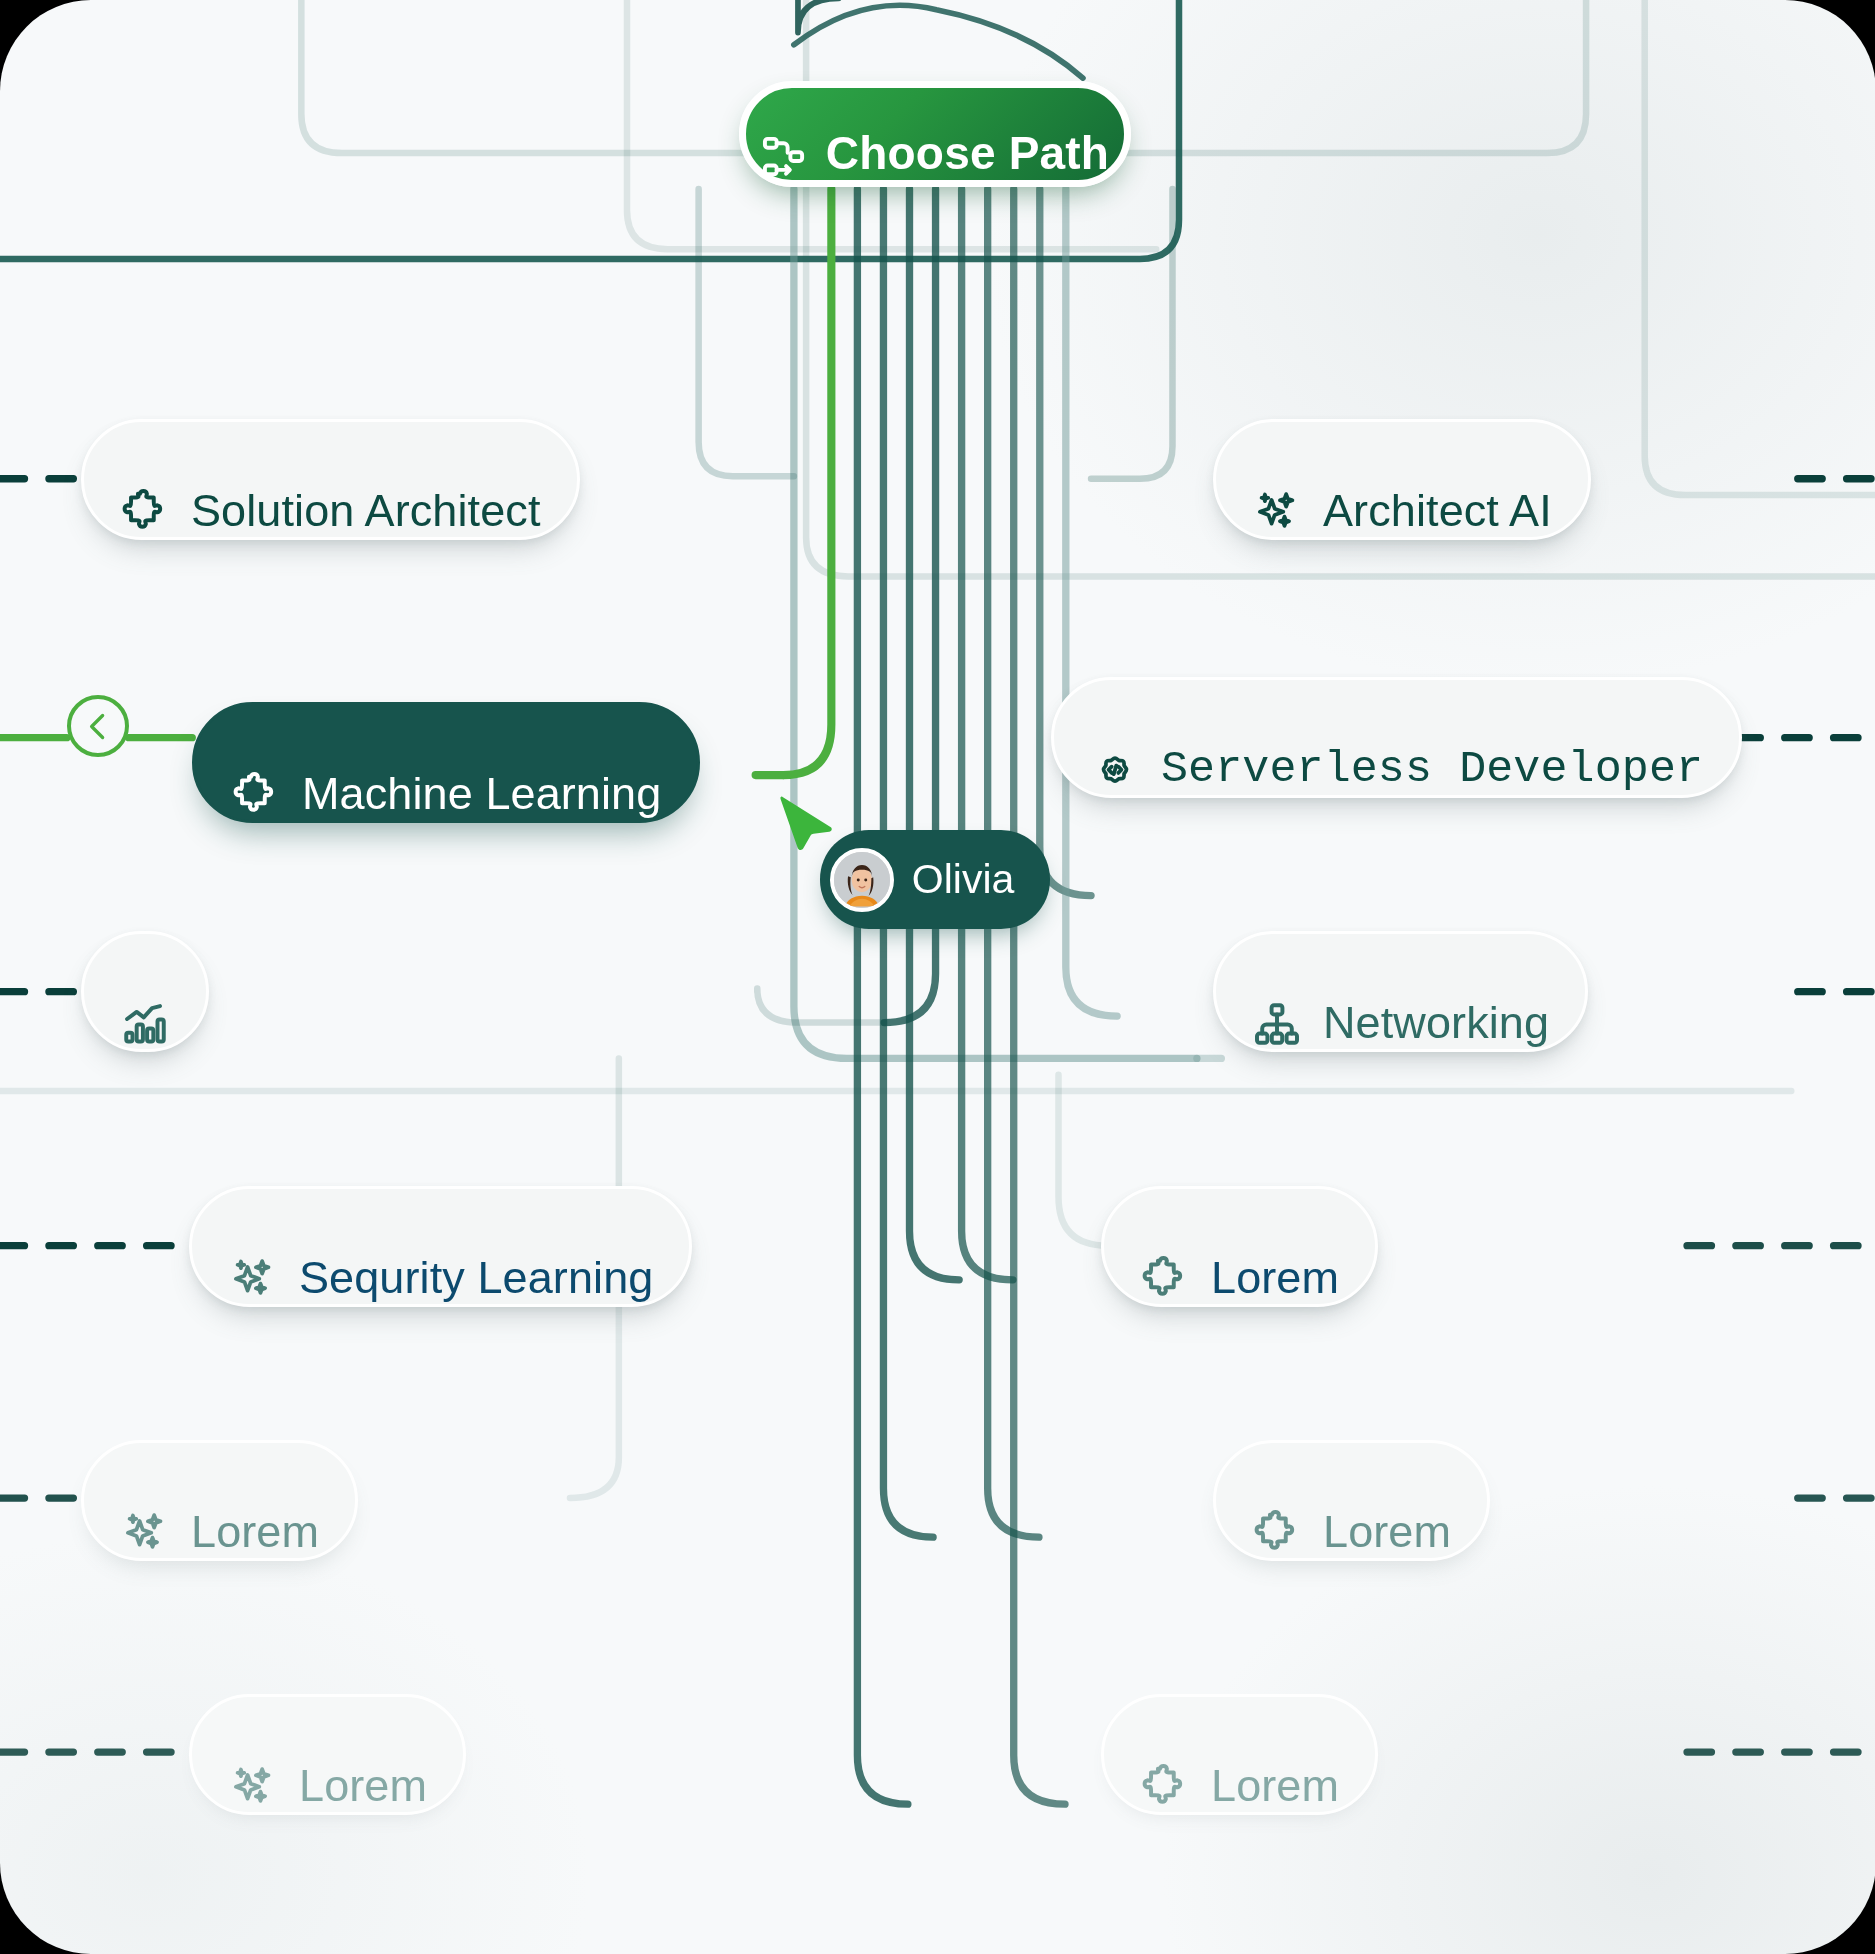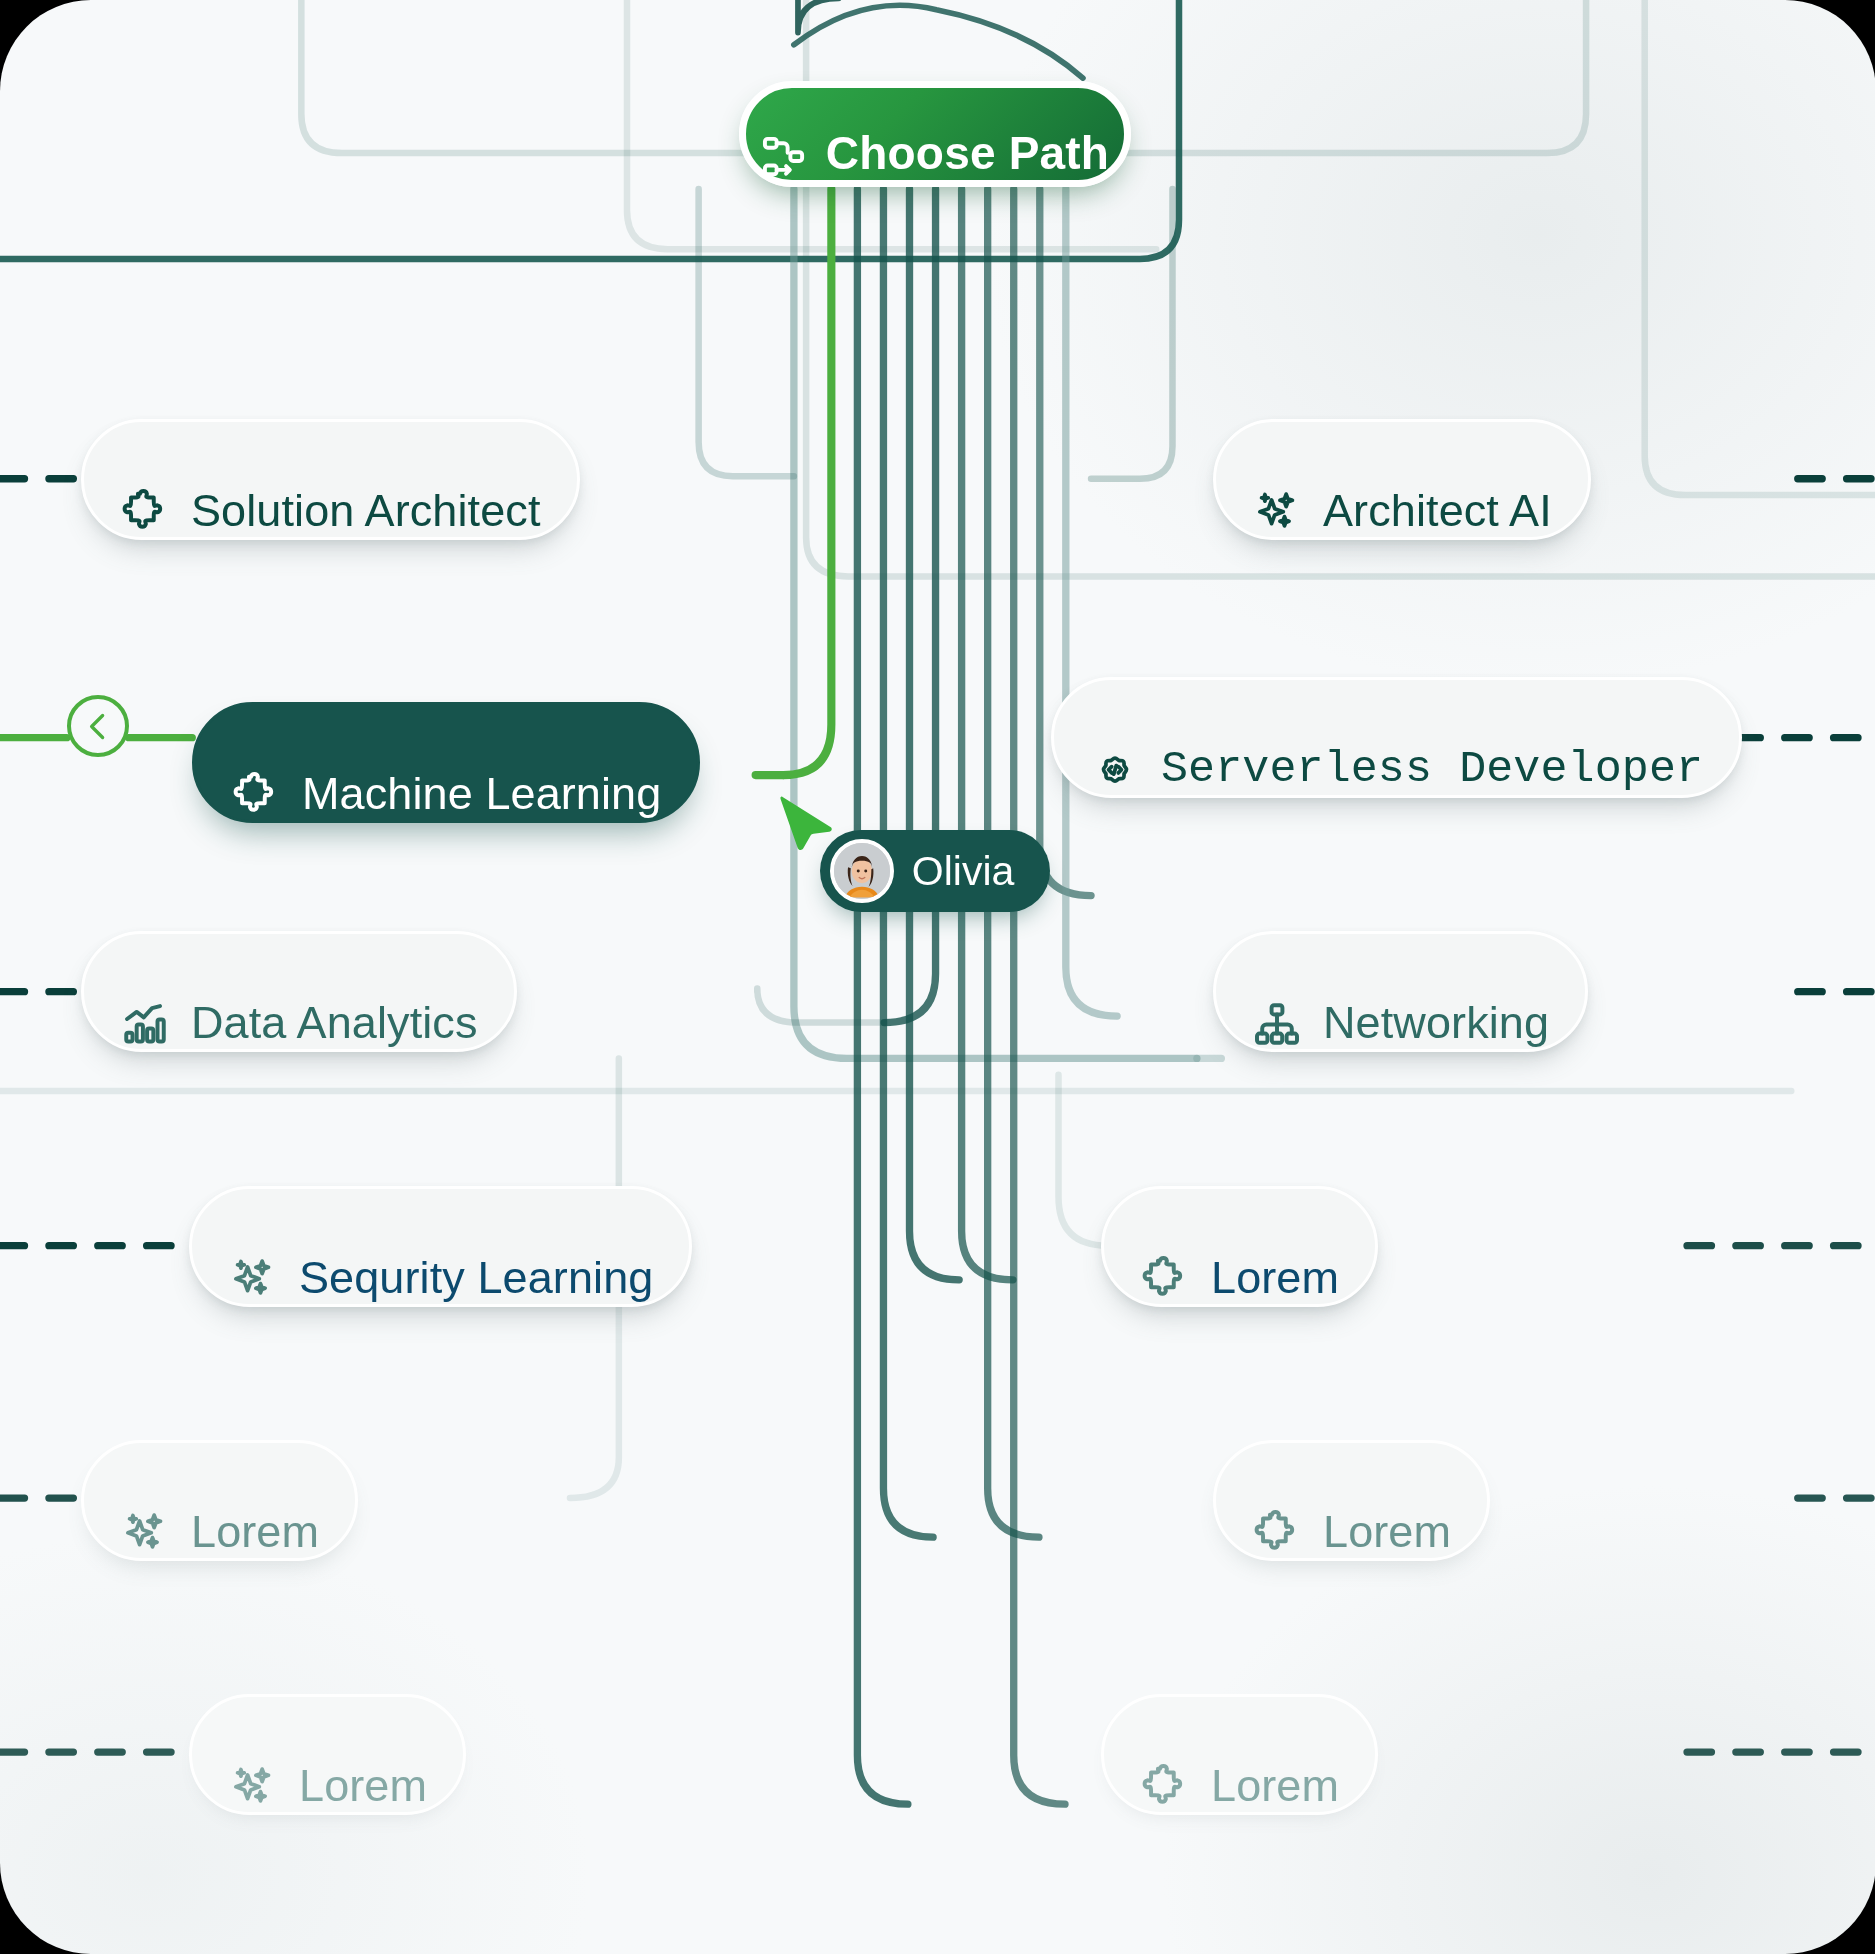--- a/index.html
+++ b/index.html
@@ -100,21 +100,21 @@
   #collapse-btn svg { width: 33px; height: 33px; display: block; }
 
   
   #cursor-olivia { position: absolute; left: 778px; top: 794px; }
   #cursor-olivia .arrow {
     position: absolute; left: 0; top: 0; width: 62px; height: 65px;
   }
   #cursor-olivia .tag {
     position: absolute; left: 42px; top: 36px;
     display: flex; align-items: center; gap: 18px;
-    height: 82px; padding: 0 36px 0 9.8px;
+    height: 99px; padding: 0 36px 0 9.8px;
     border-radius: 49px;
     background: #17544d;
     box-shadow: 0 11.4px 23px -8.1px rgba(23,84,77,0.45);
   }
   #cursor-olivia .name { font-size: 41px; color: #ffffff; }
   .avatar {
     width: 64px; height: 64px; border-radius: 50%;
     border: 4.1px solid #ffffff; overflow: hidden;
     background: #c9ccce; flex: none;
   }
@@ -247,21 +247,20 @@
   <div class="node t2" id="node-da" style="left:81px; top:931px;">
     <span class="ic">
       <svg viewBox="0 0 24 24" fill="none" stroke="currentColor" stroke-width="1.9" stroke-linecap="round" stroke-linejoin="round">
         <rect x="3" y="16.2" width="3" height="4.2" rx="1"></rect>
         <rect x="8" y="12.2" width="3" height="8.2" rx="1"></rect>
         <rect x="13" y="14.2" width="3" height="6.2" rx="1"></rect>
         <rect x="18" y="9.8" width="3" height="10.6" rx="1"></rect>
         <path d="M3.4 9.6 8 6.2l3.4 2.6L15.4 4.4l3.8-1"></path>
       </svg>
     </span>
-    <span class="label">Data Analytics</span>
   </div>
 
   <div class="node t2" id="node-net" style="left:1213px; top:931px;">
     <span class="ic">
       <svg viewBox="0 0 24 24" fill="none" stroke="currentColor" stroke-width="1.9" stroke-linecap="round" stroke-linejoin="round">
         <rect x="9.4" y="3" width="5.2" height="4.4" rx="1.2"></rect>
         <rect x="2.4" y="16.6" width="5" height="4.4" rx="1.2"></rect>
         <rect x="9.5" y="16.6" width="5" height="4.4" rx="1.2"></rect>
         <rect x="16.6" y="16.6" width="5" height="4.4" rx="1.2"></rect>
         <path d="M12 7.4v4.4"></path>

